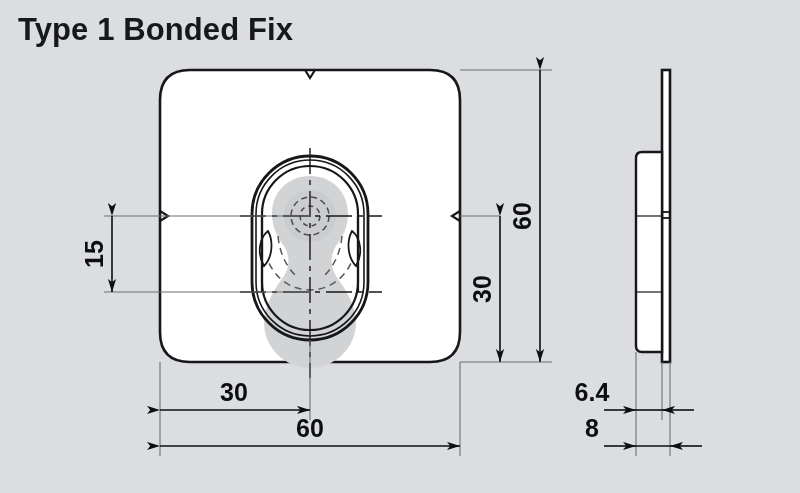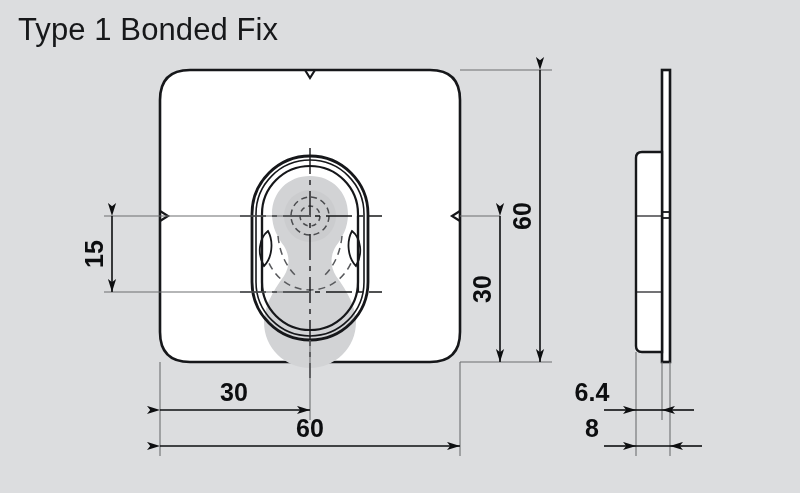--- a/index.html
+++ b/index.html
@@ -16,21 +16,21 @@
   #root {
     position: relative;
     width: 800px;
     height: 493px;
   }
   #title {
     position: absolute;
     left: 18px;
     top: 12px;
     font-size: 31px;
-    font-weight: 400;
+    font-weight: 700;
     color: #17181a;
     letter-spacing: 0.1px;
     white-space: nowrap;
   }
   #drawing {
     position: absolute;
     left: 0;
     top: 0;
   }
   .dimtext {

